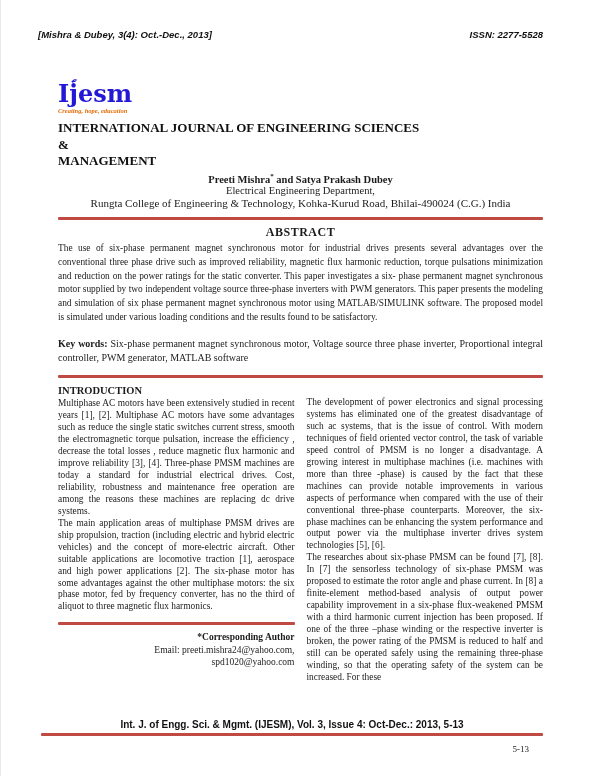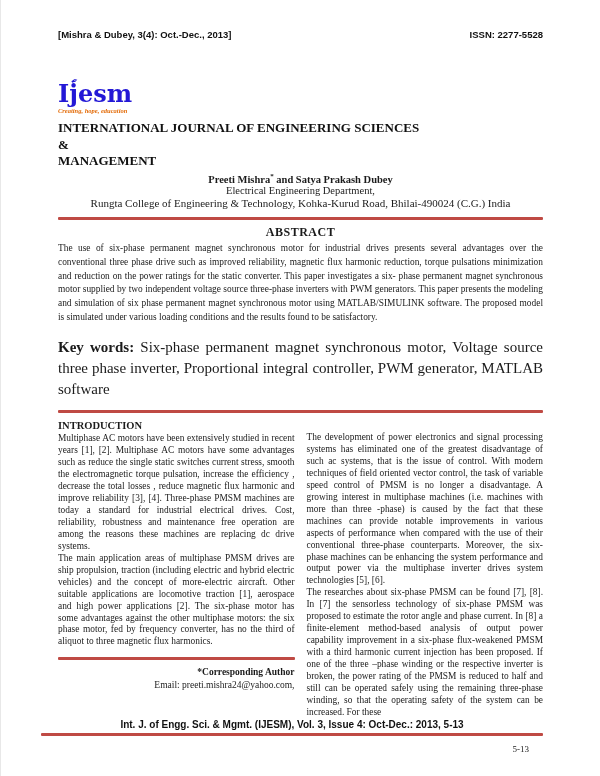--- a/index.html
+++ b/index.html
@@ -9,23 +9,23 @@
     background:#ffffff;
     color:#1b1b1b;
     font-family:"Liberation Serif", serif;
     overflow:hidden;
     box-sizing:border-box;
     border-left:1px solid #e8e8e8;
   }
   .content{padding:0 57px;}
   .running-header{
     display:flex;justify-content:space-between;
-    padding:29px 57px 0 57px;
+    padding:29px 57px 0 37px;
     font-family:"Liberation Sans", sans-serif;
-    font-weight:bold;font-size:9.5px;color:#111;
+    font-weight:bold;font-size:9.5px;color:#111;font-style:italic;
   }
   .logo{position:absolute;left:57px;top:82px;width:110px;line-height:1;}
   .logo-text{
     font-family:"DejaVu Serif", serif;
     font-size:24px;font-weight:bold;color:#2318d6;letter-spacing:0px;
   }
   .logo-pen{position:absolute;left:13px;top:-5px;font-size:9px;color:#2318d6;transform:rotate(-25deg);}
   .logo-tagline{
     margin-top:2px;font-size:6.5px;font-style:italic;color:#e36c09;font-weight:bold;
     white-space:nowrap;
@@ -38,21 +38,21 @@
   .authors{text-align:center;font-weight:bold;font-size:10.5px;margin-top:2px;}
   .authors sup{font-size:7px;}
   .dept{text-align:center;font-size:10.5px;margin-top:1px;}
   .affil{text-align:center;font-size:11px;margin-top:1px;}
   .rule{height:3px;background:#bf4a44;border-radius:1px;}
   .rule-top{margin-top:8px;}
   .abstract-heading{margin-top:5px;text-align:center;font-weight:bold;font-size:12px;letter-spacing:0.5px;}
   .abstract-body{
     margin:2px 0 0 0;font-size:9.4px;line-height:1.45;text-align:justify;
   }
-  .keywords{margin:13px 0 0 0;font-size:15px;line-height:1.4;text-align:justify;}
+  .keywords{margin:13px 0 0 0;font-size:10px;line-height:1.4;text-align:justify;}
   .rule-mid{margin-top:10px;}
   .columns{display:flex;gap:12px;margin-top:6px;}
   .col{flex:1;min-width:0;font-size:9.4px;line-height:1.27;text-align:justify;}
   .col p{margin:0;}
   .col-right{padding-top:13px;}
   .section-heading{font-weight:bold;font-size:10.5px;margin-bottom:1px;text-align:left;}
   .fn-rule{margin-top:9px;height:3px;}
   .footnote{margin-top:6px;font-size:9.5px;line-height:1.3;text-align:right;}
   .fn-label{font-weight:bold;}
   .footer{position:absolute;left:40px;right:57px;top:719px;}
@@ -105,20 +105,21 @@
 
     <div class="columns">
       <div class="col col-left">
         <div class="section-heading">INTRODUCTION</div>
         <p>Multiphase AC motors have been extensively studied in recent years [1], [2]. Multiphase AC motors have some advantages such as reduce the single static switches current stress, smooth the electromagnetic torque pulsation, increase the efficiency , decrease the total losses , reduce magnetic flux harmonic and improve reliability [3], [4]. Three-phase PMSM machines are today a standard for industrial electrical drives. Cost, reliability, robustness and maintenance free operation are among the reasons these machines are replacing dc drive systems.</p>
         <p>The main application areas of multiphase PMSM drives are ship propulsion, traction (including electric and hybrid electric vehicles) and the concept of more-electric aircraft. Other suitable applications are locomotive traction [1], aerospace and high power applications [2]. The six-phase motor has some advantages against the other multiphase motors: the six phase motor, fed by frequency converter, has no the third of aliquot to three magnetic flux harmonics.</p>
         <div class="rule fn-rule"></div>
         <div class="footnote">
           <div class="fn-label">*Corresponding Author</div>
           <div>Email: preeti.mishra24@yahoo.com,</div>
+          <div>spd1020@yahoo.com</div>
         </div>
       </div>
       <div class="col col-right">
         <p>The development of power electronics and signal processing systems has eliminated one of the greatest disadvantage of  such ac systems, that is the issue of control. With modern techniques of field oriented vector control, the task of variable speed control of PMSM is no longer a disadvantage. A growing interest in multiphase machines (i.e. machines with more than three -phase) is caused by the fact that these machines can provide notable improvements in various aspects of performance when compared with the use of their conventional three-phase counterparts. Moreover, the six-phase machines can be enhancing the system performance and output power via the multiphase inverter drives system technologies [5], [6].</p>
         <p>The researches about six-phase PMSM can be found [7], [8]. In [7] the sensorless technology of six-phase PMSM was proposed to estimate the rotor angle and phase current. In [8] a finite-element method-based analysis of output power capability improvement in a six-phase flux-weakened PMSM with a third harmonic current injection has been proposed. If one of the three –phase winding or the respective inverter is broken, the power rating of the PMSM is reduced to half and still can be operated safely using the remaining three-phase winding, so that the operating safety of the system can be increased. For these</p>
       </div>
     </div>
 
   </div>
 

